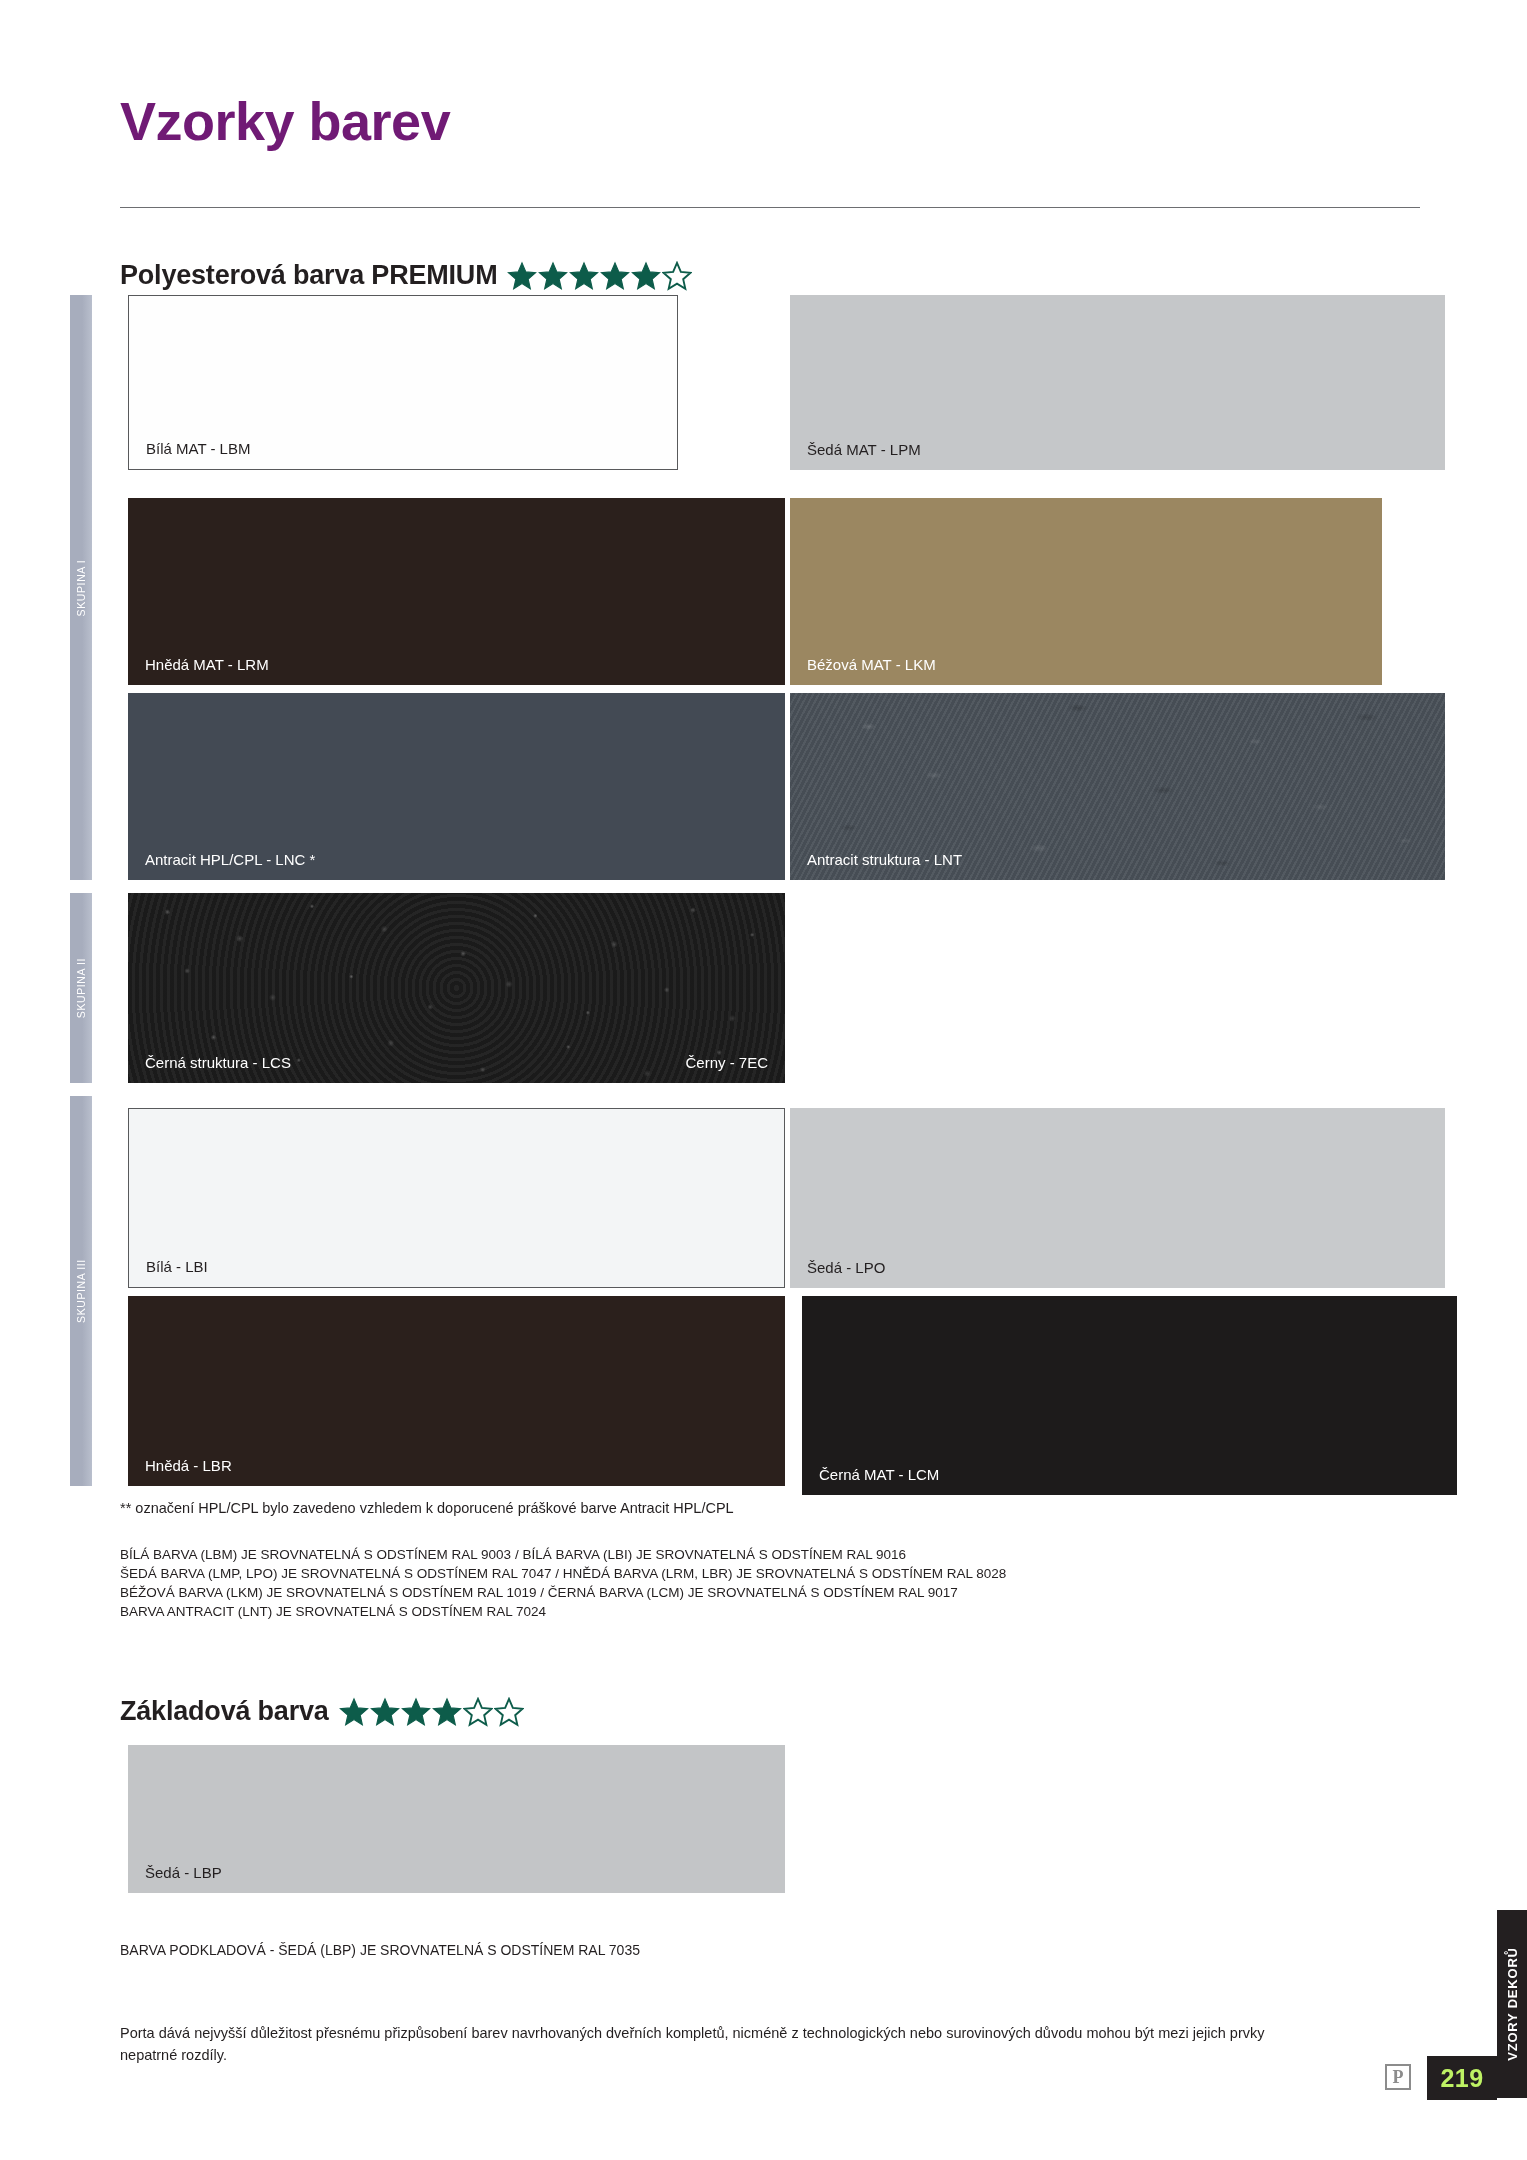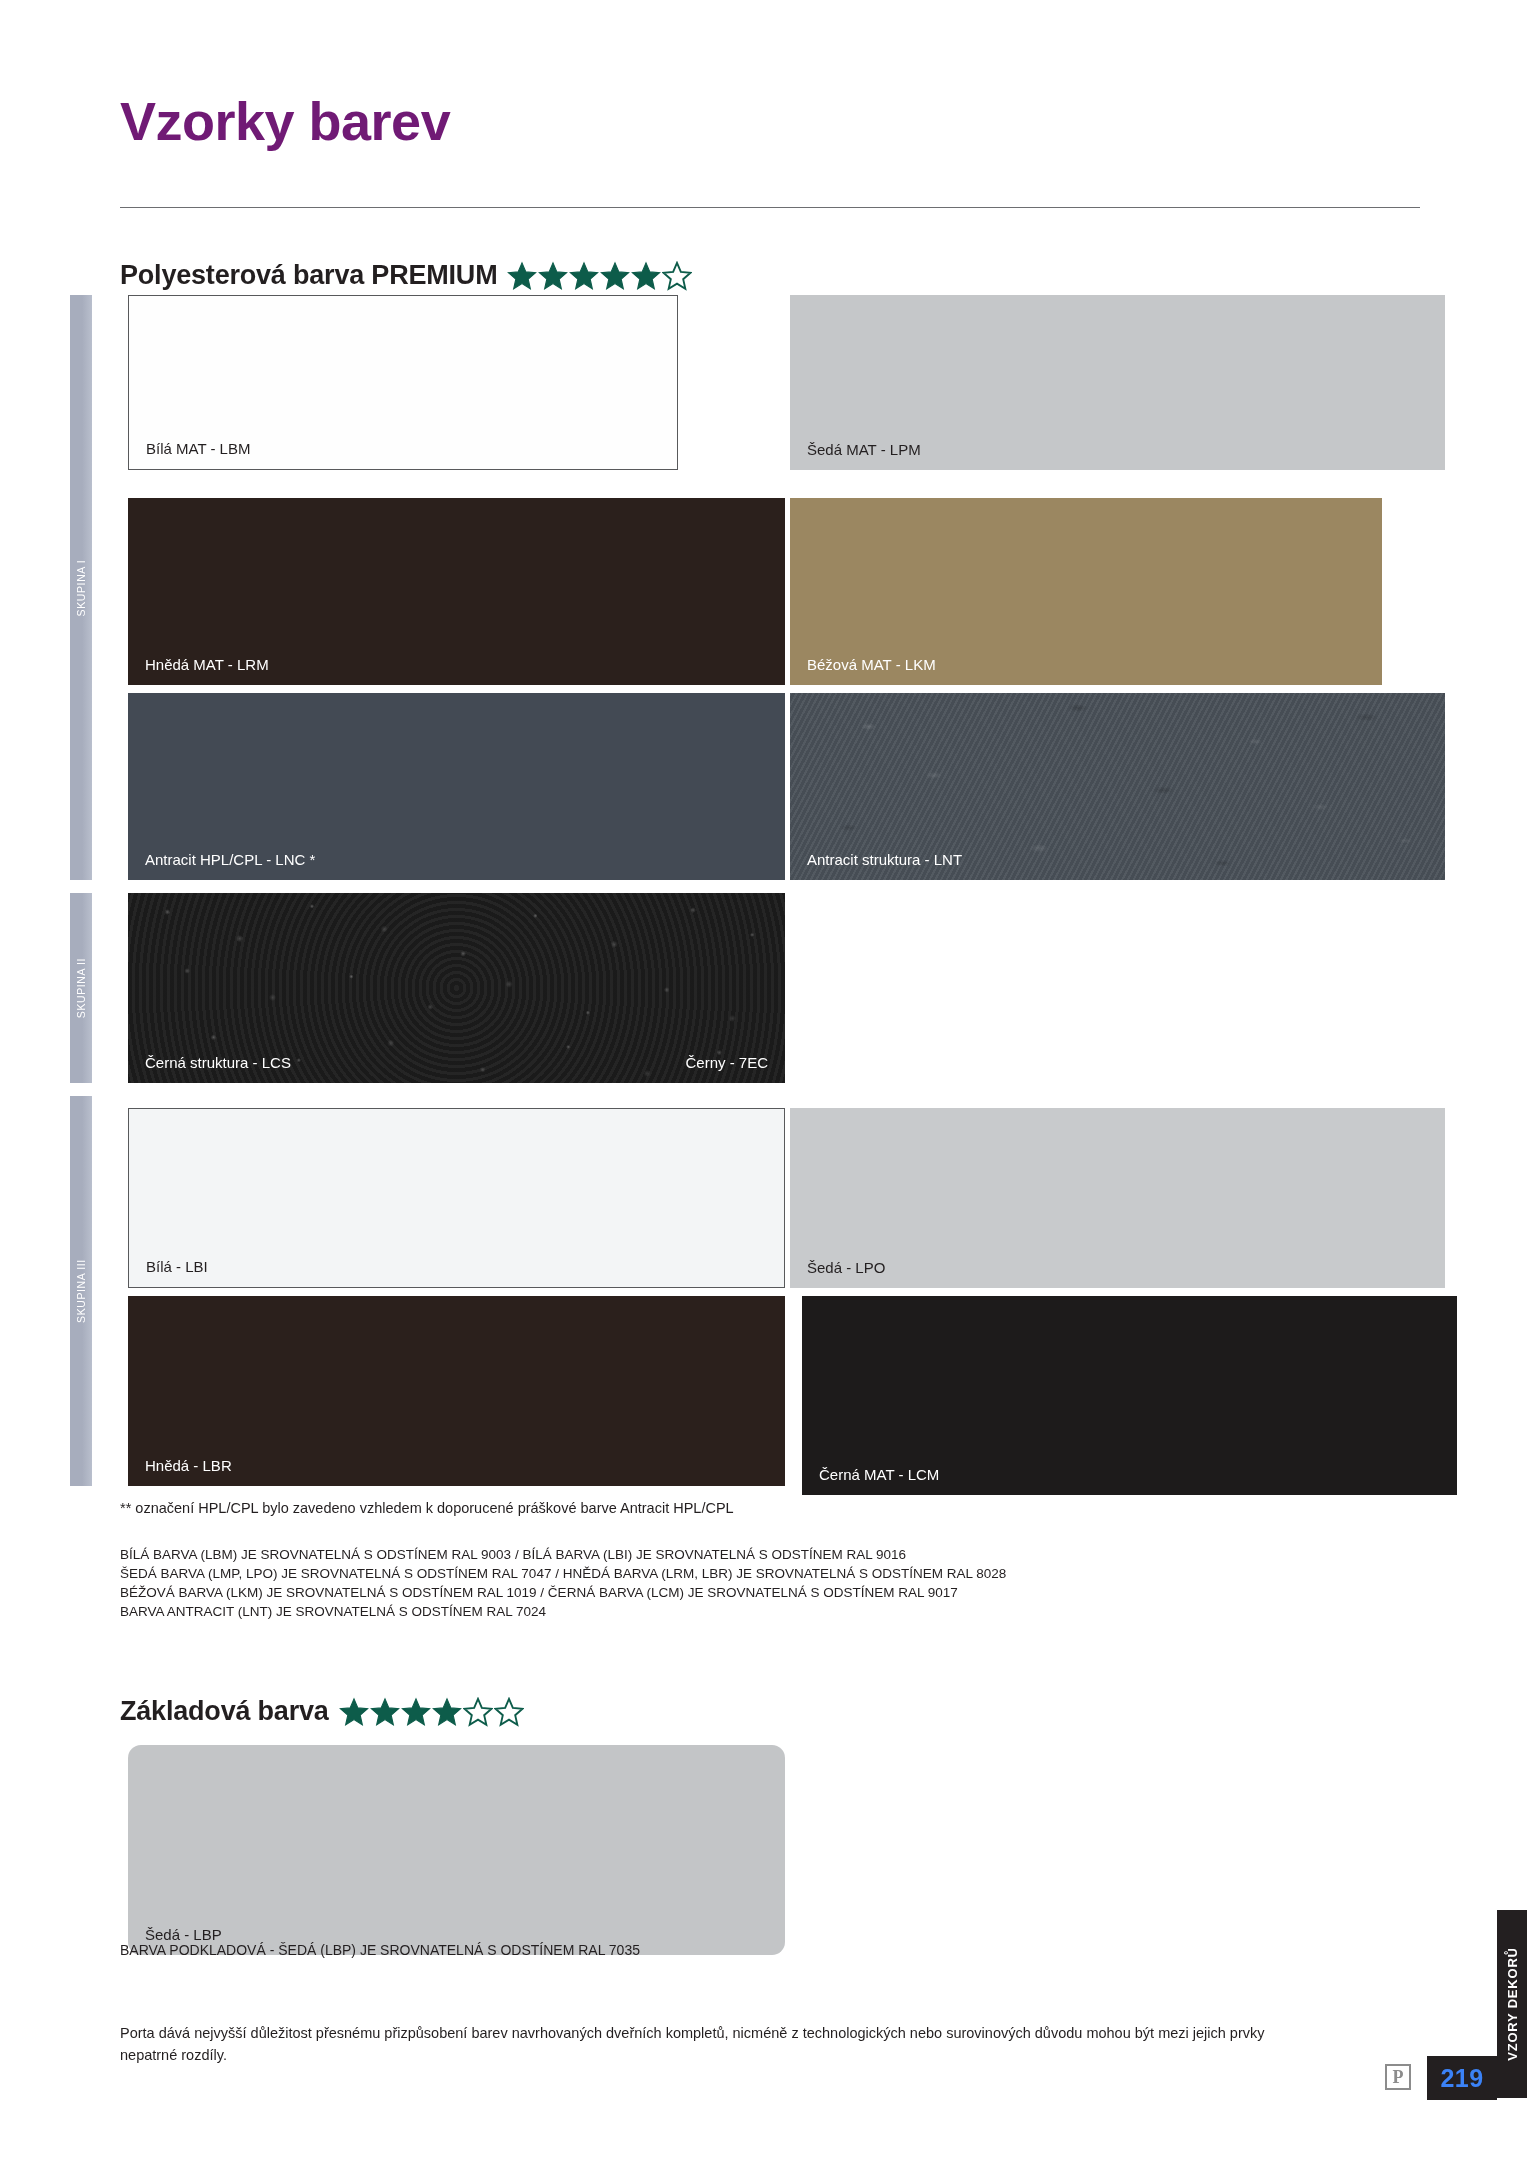--- a/index.html
+++ b/index.html
@@ -202,21 +202,21 @@
     right: 30px;
     top: 2056px;
     width: 70px;
     height: 44px;
     background: #231f20;
     display: flex;
     align-items: center;
     justify-content: center;
   }
   .pagenum-box span {
-    color: #3b82f6;
+    color: #bef264;
     font-size: 25px;
     font-weight: bold;
     letter-spacing: 0.5px;
   }
   .porta-logo {
     position: absolute;
     right: 112px;
     top: 2060px;
     width: 34px;
     height: 34px;
@@ -344,21 +344,21 @@
         </svg>
         <svg width="30" height="30" viewBox="0 0 32 32">
           <polygon points="16,2 20.1,11.6 30.5,12.5 22.6,19.4 24.9,29.6 16,24.1 7.1,29.6 9.4,19.4 1.5,12.5 11.9,11.6" fill="none" stroke="#0d5c4a" stroke-width="2" stroke-linejoin="miter"></polygon>
         </svg>
         <svg width="30" height="30" viewBox="0 0 32 32">
           <polygon points="16,2 20.1,11.6 30.5,12.5 22.6,19.4 24.9,29.6 16,24.1 7.1,29.6 9.4,19.4 1.5,12.5 11.9,11.6" fill="none" stroke="#0d5c4a" stroke-width="2" stroke-linejoin="miter"></polygon>
         </svg>
       </div>
   </div>
 
-  <div class="swatch" style="left:128px; top:1745px; width:657px; height:210px; background:#c3c5c7;border-radius:13px;">
+  <div class="swatch" style="left:128px; top:1745px; width:657px; height:148px; background:#c3c5c7;">
     <div class="lbl dark">Šedá - LBP</div>
   </div>
 
   <div class="base-note" style="top:1942px;">BARVA PODKLADOVÁ - ŠEDÁ (LBP) JE SROVNATELNÁ S ODSTÍNEM RAL 7035</div>
 
   <div class="disclaimer" style="top:2022px;">Porta dává nejvyšší důležitost přesnému přizpůsobení barev navrhovaných dveřních kompletů, nicméně z technologických nebo surovinových důvodu mohou být mezi jejich prvky nepatrné rozdíly.</div>
 
   <div class="chapter-tab">
     <span>VZORY DEKORŮ</span>
   </div>

